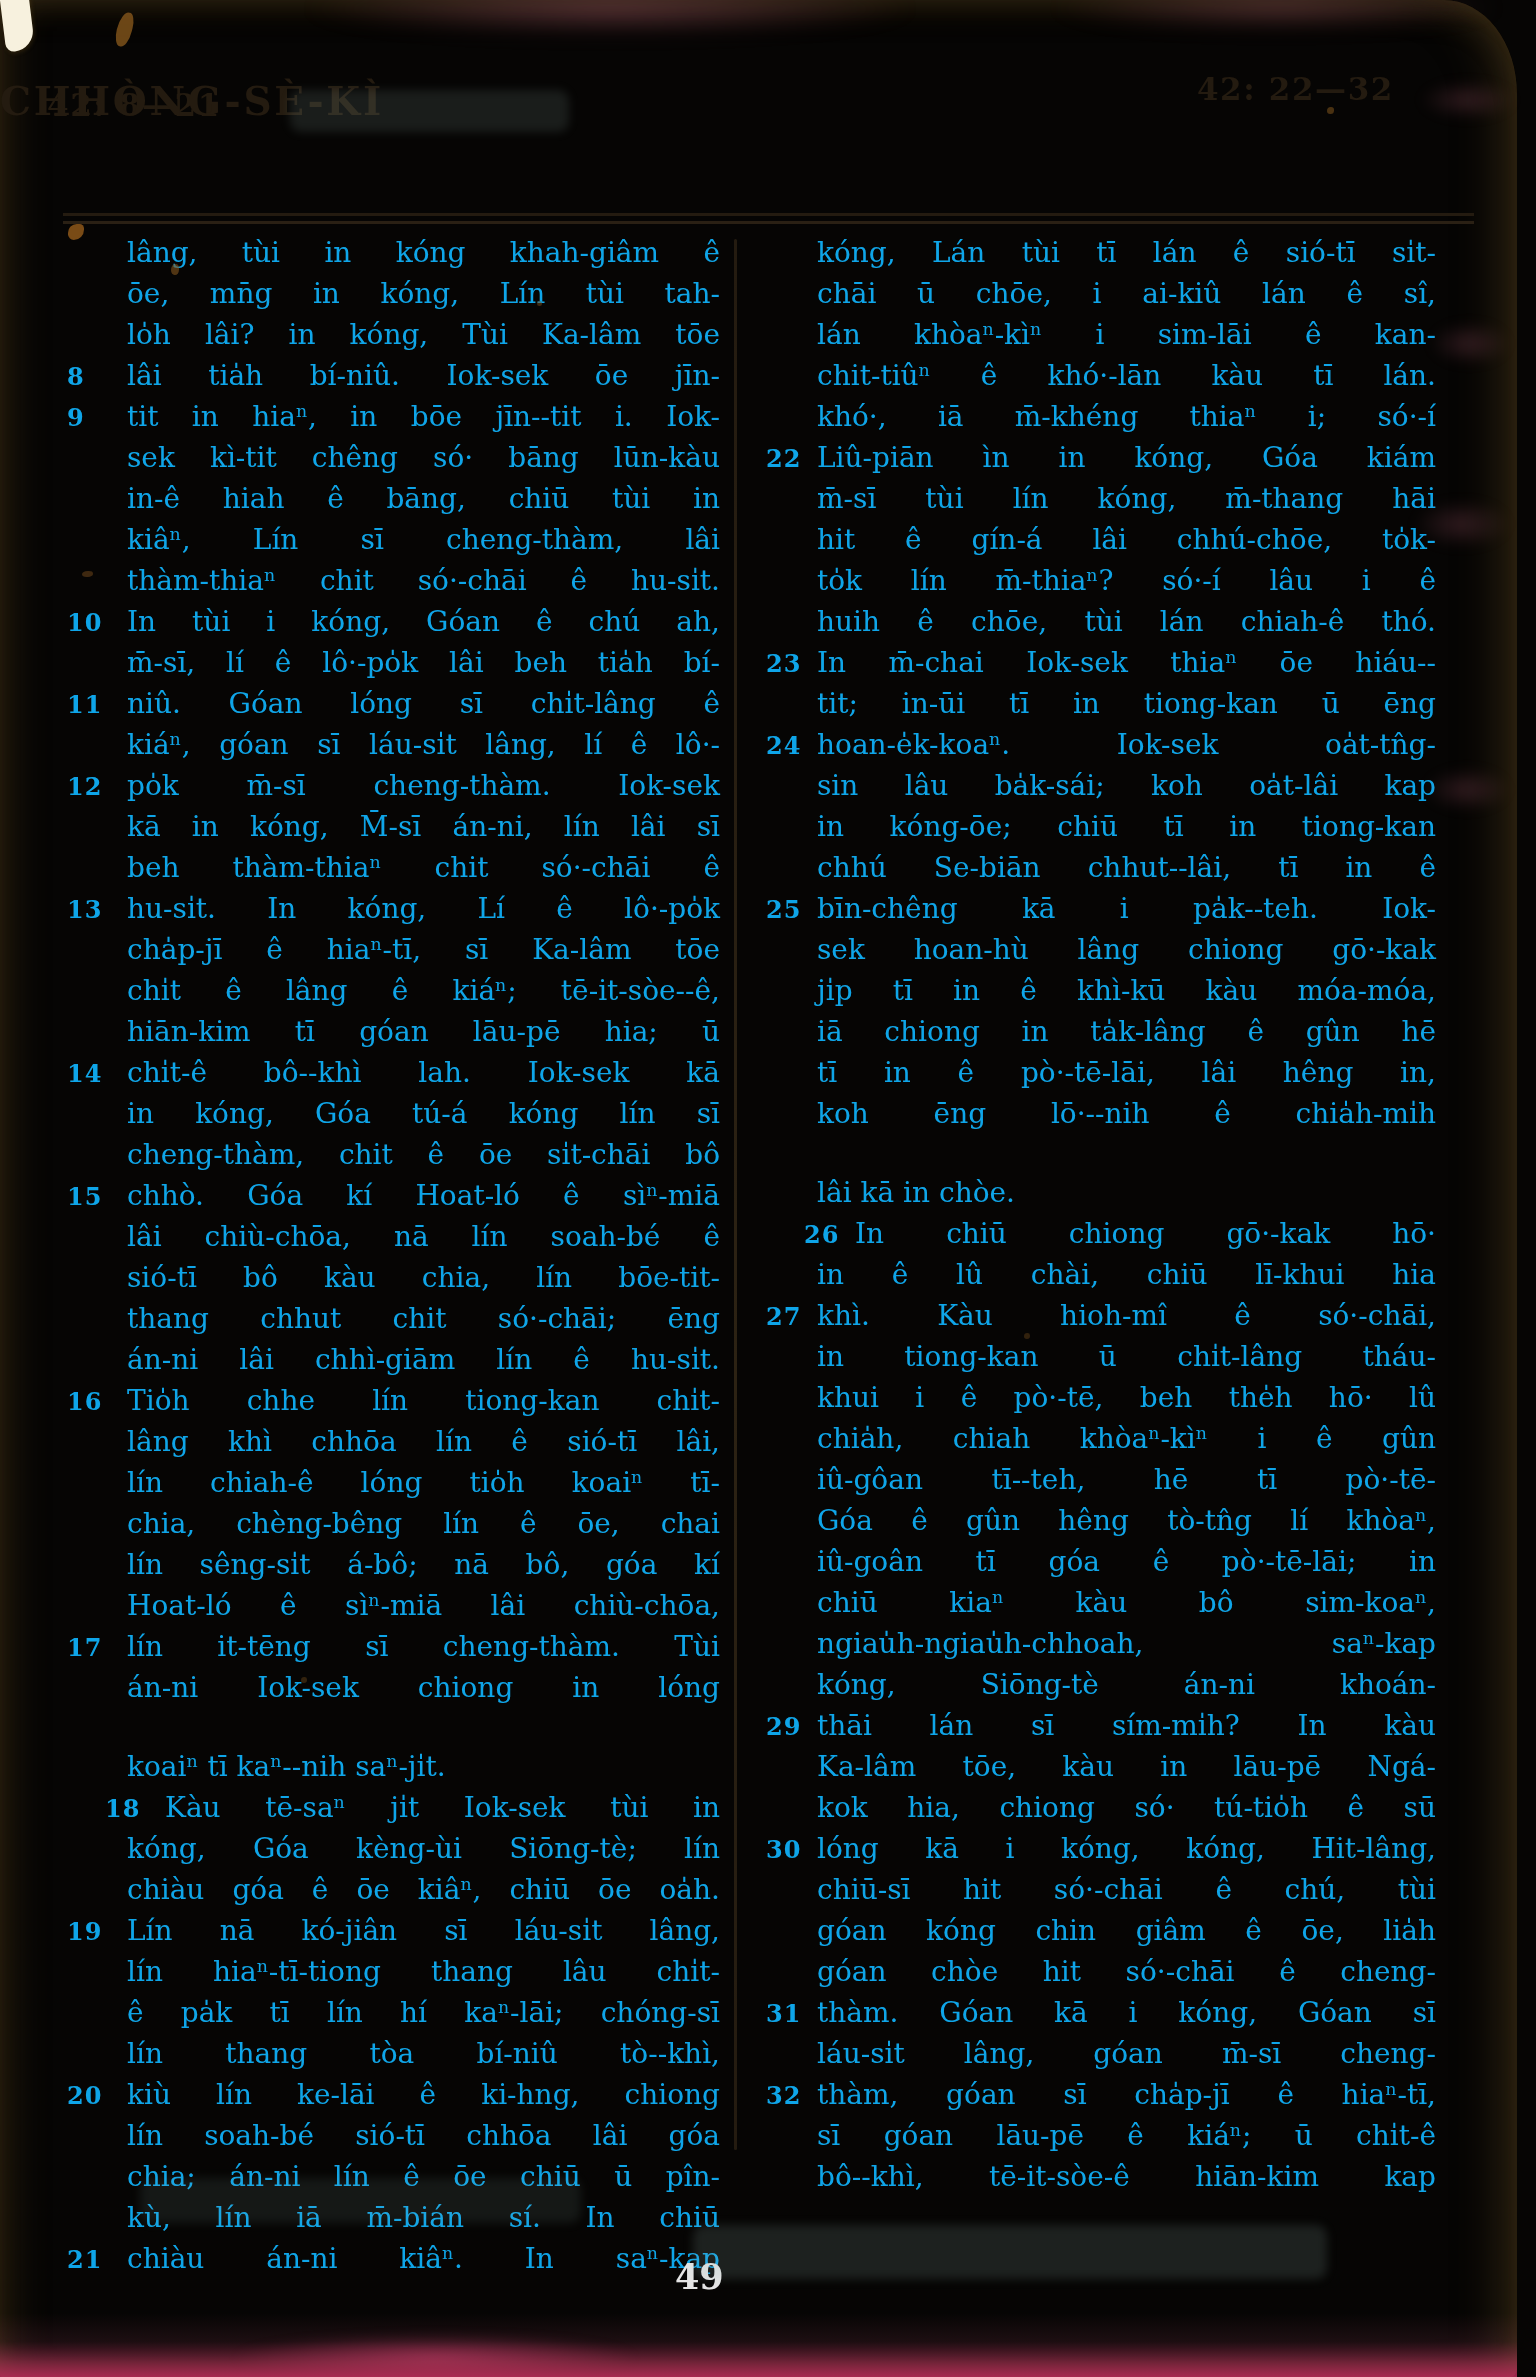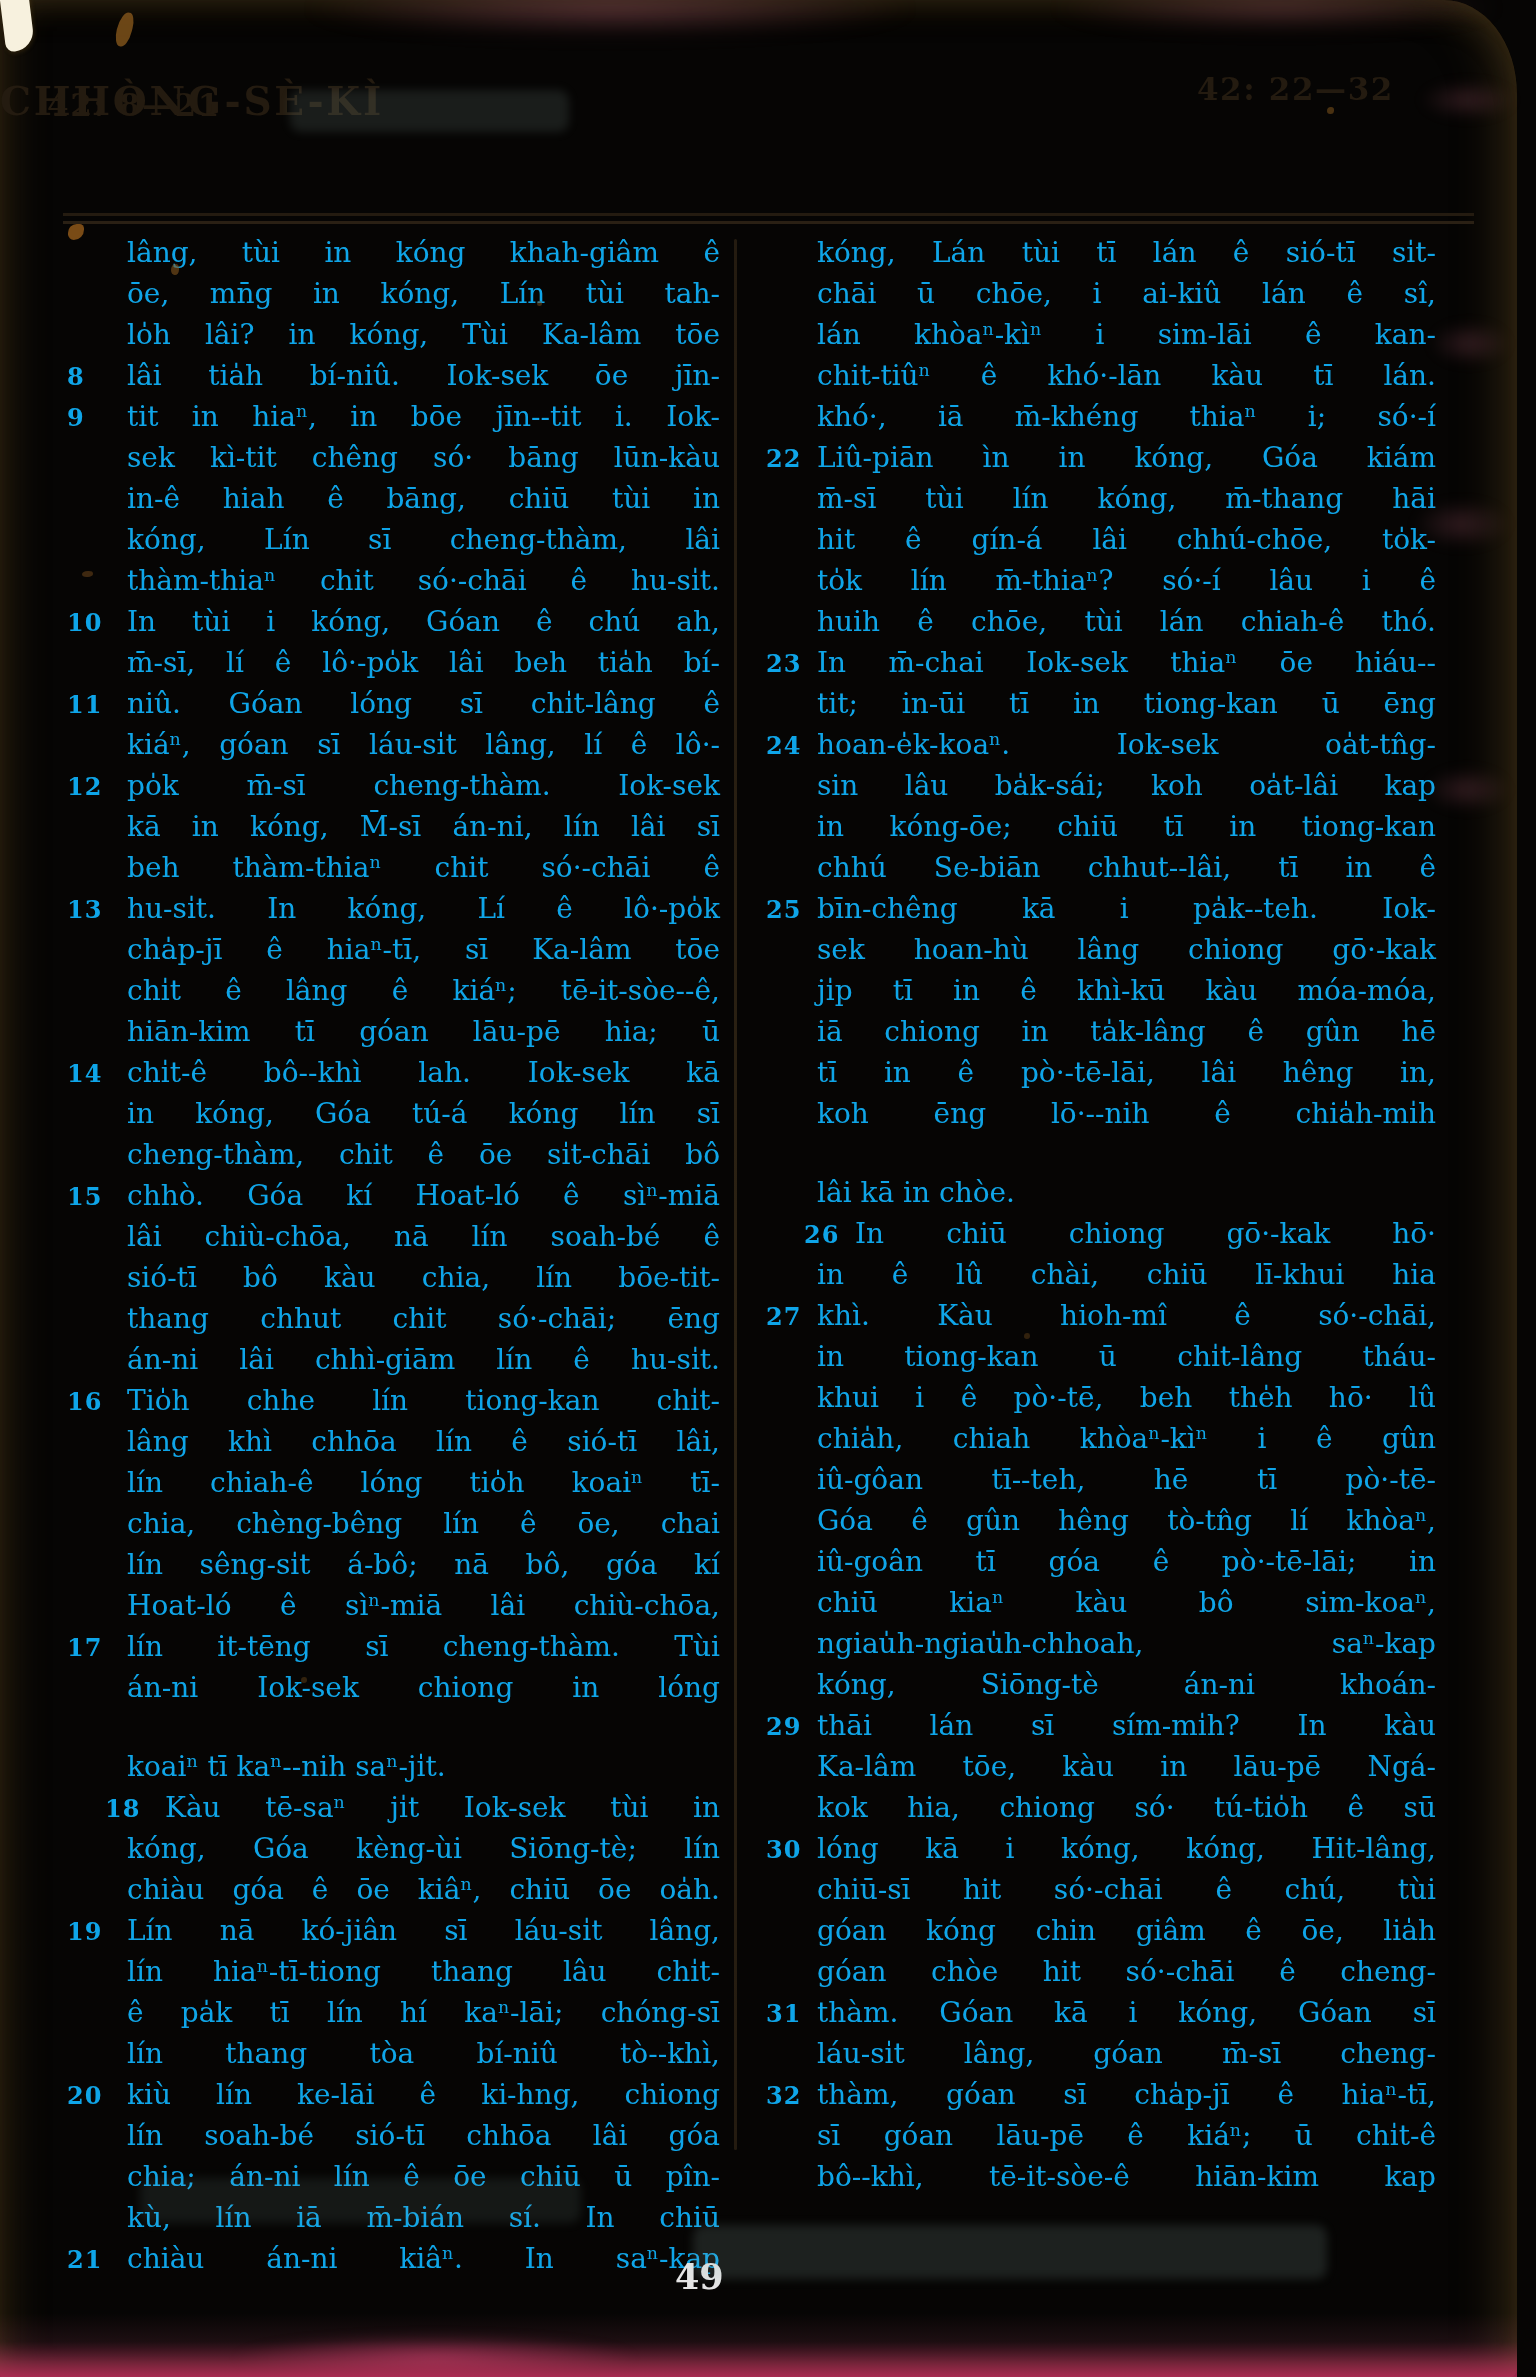--- a/index.html
+++ b/index.html
@@ -96,21 +96,21 @@
     <div id="vrule"></div>
 
     <div class="col" id="col-left">
         <div class="line">lâng, tùi in kóng khah-giâm ê</div>
         <div class="line">ōe, mn̄g in kóng, Lín tùi tah-</div>
         <div class="line">lo̍h lâi? in kóng, Tùi Ka-lâm tōe</div>
         <div class="line"><span class="vnum">8</span>lâi tia̍h bí-niû.  Iok-sek ōe jīn-</div>
         <div class="line"><span class="vnum">9</span>tit in hiaⁿ, in bōe jīn--tit i.  Iok-</div>
         <div class="line">sek kì-tit chêng só· bāng lūn-kàu</div>
         <div class="line">in-ê hiah ê bāng, chiū tùi in</div>
-        <div class="line">kóng, Lín sī cheng-thàm, lâi</div>
+        <div class="line">kiâⁿ, Lín sī cheng-thàm, lâi</div>
         <div class="line">thàm-thiaⁿ chit só·-chāi ê hu-si̍t.</div>
         <div class="line"><span class="vnum">10</span>In tùi i kóng, Góan ê chú ah,</div>
         <div class="line">m̄-sī, lí ê lô·-po̍k lâi beh tia̍h bí-</div>
         <div class="line"><span class="vnum">11</span>niû.  Góan lóng sī chi̍t-lâng ê</div>
         <div class="line">kiáⁿ, góan sī láu-si̍t lâng, lí ê lô·-</div>
         <div class="line"><span class="vnum">12</span>po̍k m̄-sī cheng-thàm.  Iok-sek</div>
         <div class="line">kā in kóng, M̄-sī án-ni, lín lâi sī</div>
         <div class="line">beh thàm-thiaⁿ chit só·-chāi ê</div>
         <div class="line"><span class="vnum">13</span>hu-si̍t.  In kóng, Lí ê lô·-po̍k</div>
         <div class="line">cha̍p-jī ê hiaⁿ-tī, sī Ka-lâm tōe</div>

